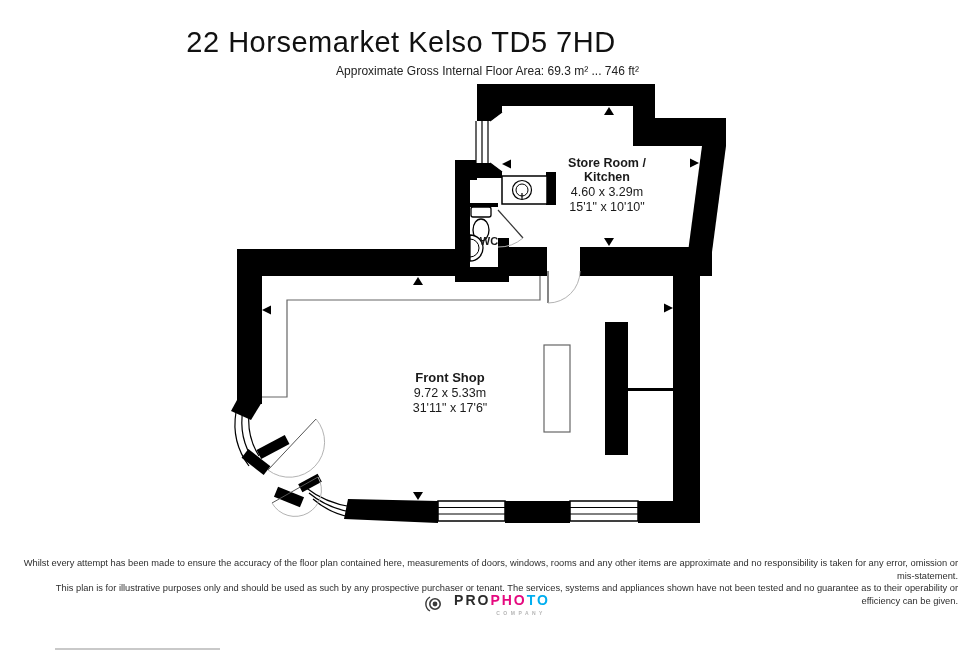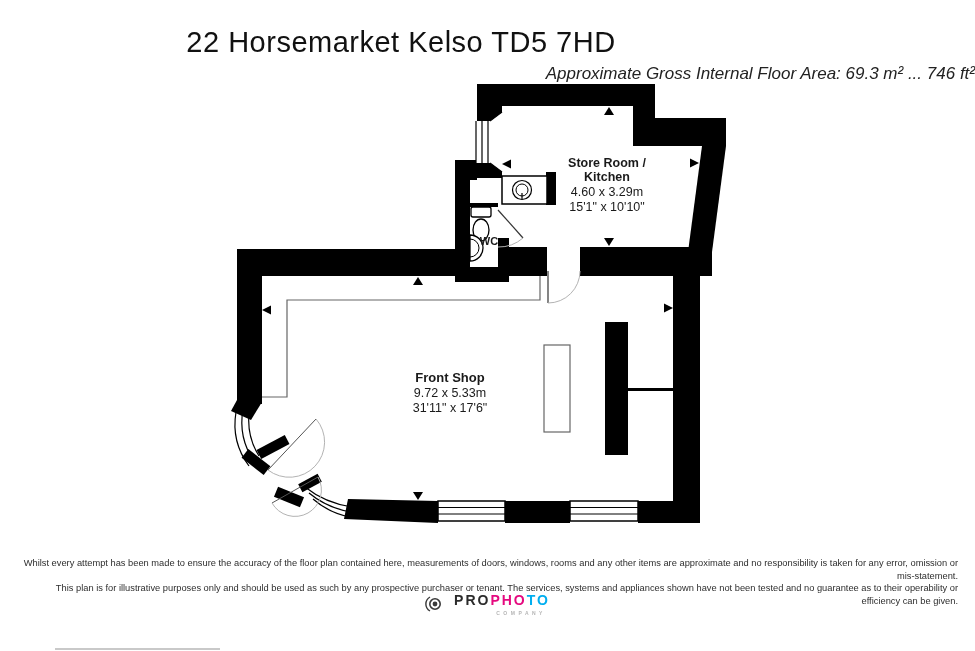--- a/index.html
+++ b/index.html
@@ -5,22 +5,22 @@
   html,body{margin:0;padding:0;background:#ffffff;}
   .page{
     position:relative;width:975px;height:651px;background:#ffffff;overflow:hidden;
     font-family:"Liberation Sans", sans-serif;color:#1a1a1a;
   }
   .title{
     position:absolute;top:26px;left:0;width:802px;text-align:center;
     font-size:29px;font-weight:400;letter-spacing:0.5px;color:#111;
   }
   .subtitle{
-    position:absolute;top:64px;left:0;width:975px;text-align:right;
-    font-size:17px;color:#222;font-style:italic;
+    position:absolute;top:64px;left:0;width:975px;text-align:center;
+    font-size:12px;color:#222;
   }
   .plan-svg{position:absolute;left:0;top:0;}
   .room-name{font-family:"Liberation Sans",sans-serif;font-weight:bold;font-size:12.5px;fill:#1a1a1a;}
   .room-dim{font-family:"Liberation Sans",sans-serif;font-size:12.5px;fill:#1a1a1a;}
   .wc-name{font-family:"Liberation Sans",sans-serif;font-weight:bold;font-size:11px;fill:#1a1a1a;}
   .disclaimer{
     position:absolute;top:557px;left:17px;width:941px;text-align:right;
     font-size:9.3px;line-height:12.5px;color:#2e2e2e;
   }
   .logo{

